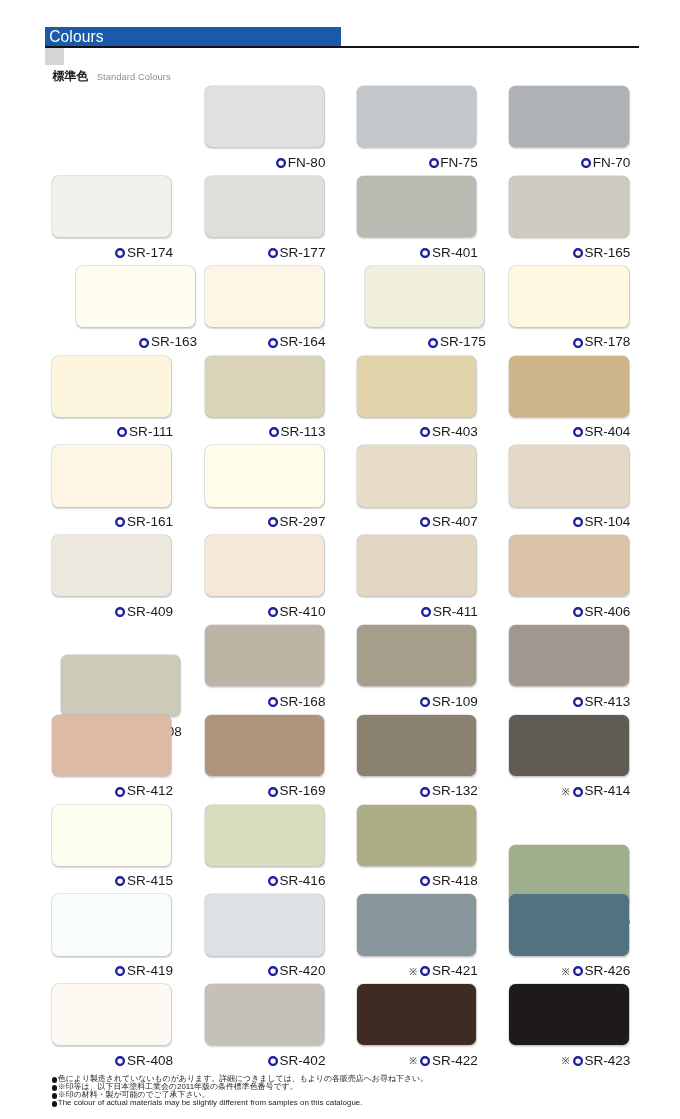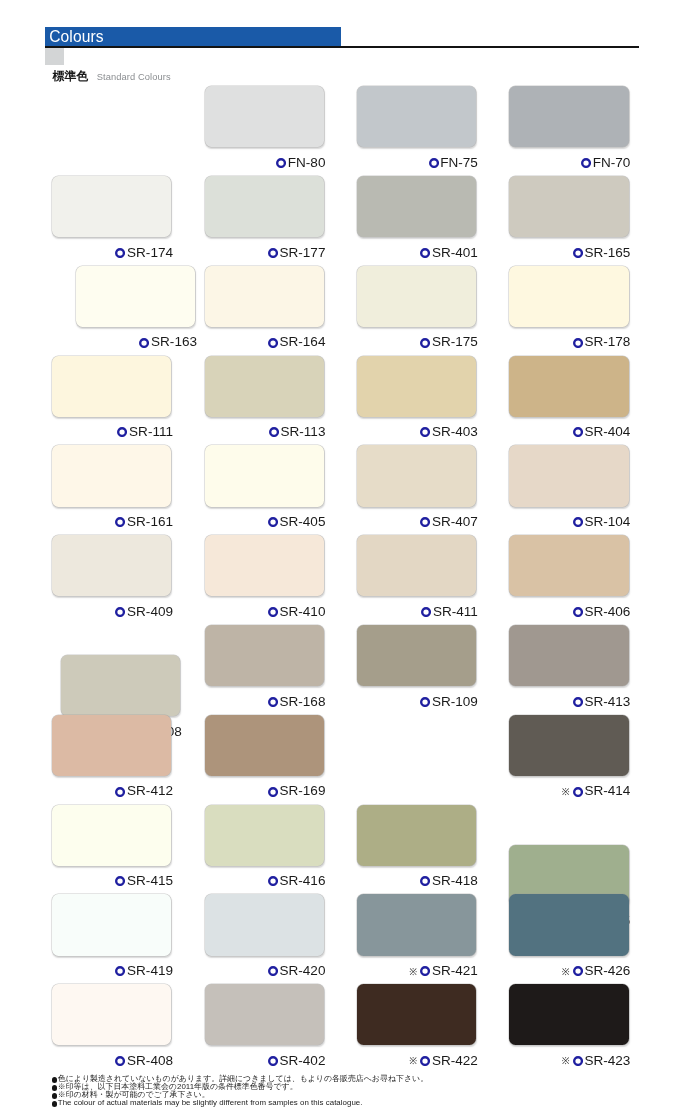--- a/index.html
+++ b/index.html
@@ -177,21 +177,21 @@
     <div class="lbl">
 
       <span class="mk">
         <svg viewBox="0 0 40 40" width="10.1" height="10.1" aria-hidden="true">
               <path fill-rule="evenodd" d="M20 0a20 20 0 1 0 0 40a20 20 0 1 0 0-40ZM20 9.5a10.5 10.5 0 1 1 0 21a10.5 10.5 0 1 1 0-21Z" fill="#2020a0"></path>
             </svg>
       </span>
       <span class="code">SR-164</span>
     </div>
   </div>
-      <div class="cell" style="left: 357px; top: 265.8px;">
+      <div class="cell" style="left: 365px; top: 265.8px;">
     <div class="chip" title="#f0eedc" style="background: rgb(240, 238, 220);"></div>
     <div class="lbl">
 
       <span class="mk">
         <svg viewBox="0 0 40 40" width="10.1" height="10.1" aria-hidden="true">
               <path fill-rule="evenodd" d="M20 0a20 20 0 1 0 0 40a20 20 0 1 0 0-40ZM20 9.5a10.5 10.5 0 1 1 0 21a10.5 10.5 0 1 1 0-21Z" fill="#2020a0"></path>
             </svg>
       </span>
       <span class="code">SR-175</span>
     </div>
@@ -270,21 +270,21 @@
   </div>
       <div class="cell" style="left: 204.55px; top: 445.4px;">
     <div class="chip" title="#fefceb" style="background: rgb(254, 252, 235);"></div>
     <div class="lbl">
 
       <span class="mk">
         <svg viewBox="0 0 40 40" width="10.1" height="10.1" aria-hidden="true">
               <path fill-rule="evenodd" d="M20 0a20 20 0 1 0 0 40a20 20 0 1 0 0-40ZM20 9.5a10.5 10.5 0 1 1 0 21a10.5 10.5 0 1 1 0-21Z" fill="#2020a0"></path>
             </svg>
       </span>
-      <span class="code">SR-405</span>
+      <span class="code">SR-297</span>
     </div>
   </div>
       <div class="cell" style="left: 357px; top: 445.4px;">
     <div class="chip" title="#e6dcc8" style="background: rgb(230, 220, 200);"></div>
     <div class="lbl">
 
       <span class="mk">
         <svg viewBox="0 0 40 40" width="10.1" height="10.1" aria-hidden="true">
               <path fill-rule="evenodd" d="M20 0a20 20 0 1 0 0 40a20 20 0 1 0 0-40ZM20 9.5a10.5 10.5 0 1 1 0 21a10.5 10.5 0 1 1 0-21Z" fill="#2020a0"></path>
             </svg>
@@ -415,20 +415,32 @@
       <div class="cell" style="left: 204.55px; top: 714.8px;">
     <div class="chip" title="#ad947b" style="background: rgb(173, 148, 123);"></div>
     <div class="lbl">
 
       <span class="mk">
         <svg viewBox="0 0 40 40" width="10.1" height="10.1" aria-hidden="true">
               <path fill-rule="evenodd" d="M20 0a20 20 0 1 0 0 40a20 20 0 1 0 0-40ZM20 9.5a10.5 10.5 0 1 1 0 21a10.5 10.5 0 1 1 0-21Z" fill="#2020a0"></path>
             </svg>
       </span>
       <span class="code">SR-169</span>
+    </div>
+  </div>
+      <div class="cell" style="left: 357px; top: 714.8px;">
+    <div class="chip" title="#8a8170" style="background: rgb(138, 129, 112);"></div>
+    <div class="lbl">
+
+      <span class="mk">
+        <svg viewBox="0 0 40 40" width="10.1" height="10.1" aria-hidden="true">
+              <path fill-rule="evenodd" d="M20 0a20 20 0 1 0 0 40a20 20 0 1 0 0-40ZM20 9.5a10.5 10.5 0 1 1 0 21a10.5 10.5 0 1 1 0-21Z" fill="#2020a0"></path>
+            </svg>
+      </span>
+      <span class="code">SR-132</span>
     </div>
   </div>
       <div class="cell" style="left: 509.45px; top: 714.8px;">
     <div class="chip" title="#605b54" style="background: rgb(96, 91, 84);"></div>
     <div class="lbl">
       <span class="note">※</span>
       <span class="mk">
         <svg viewBox="0 0 40 40" width="10.1" height="10.1" aria-hidden="true">
               <path fill-rule="evenodd" d="M20 0a20 20 0 1 0 0 40a20 20 0 1 0 0-40ZM20 9.5a10.5 10.5 0 1 1 0 21a10.5 10.5 0 1 1 0-21Z" fill="#2020a0"></path>
             </svg>

